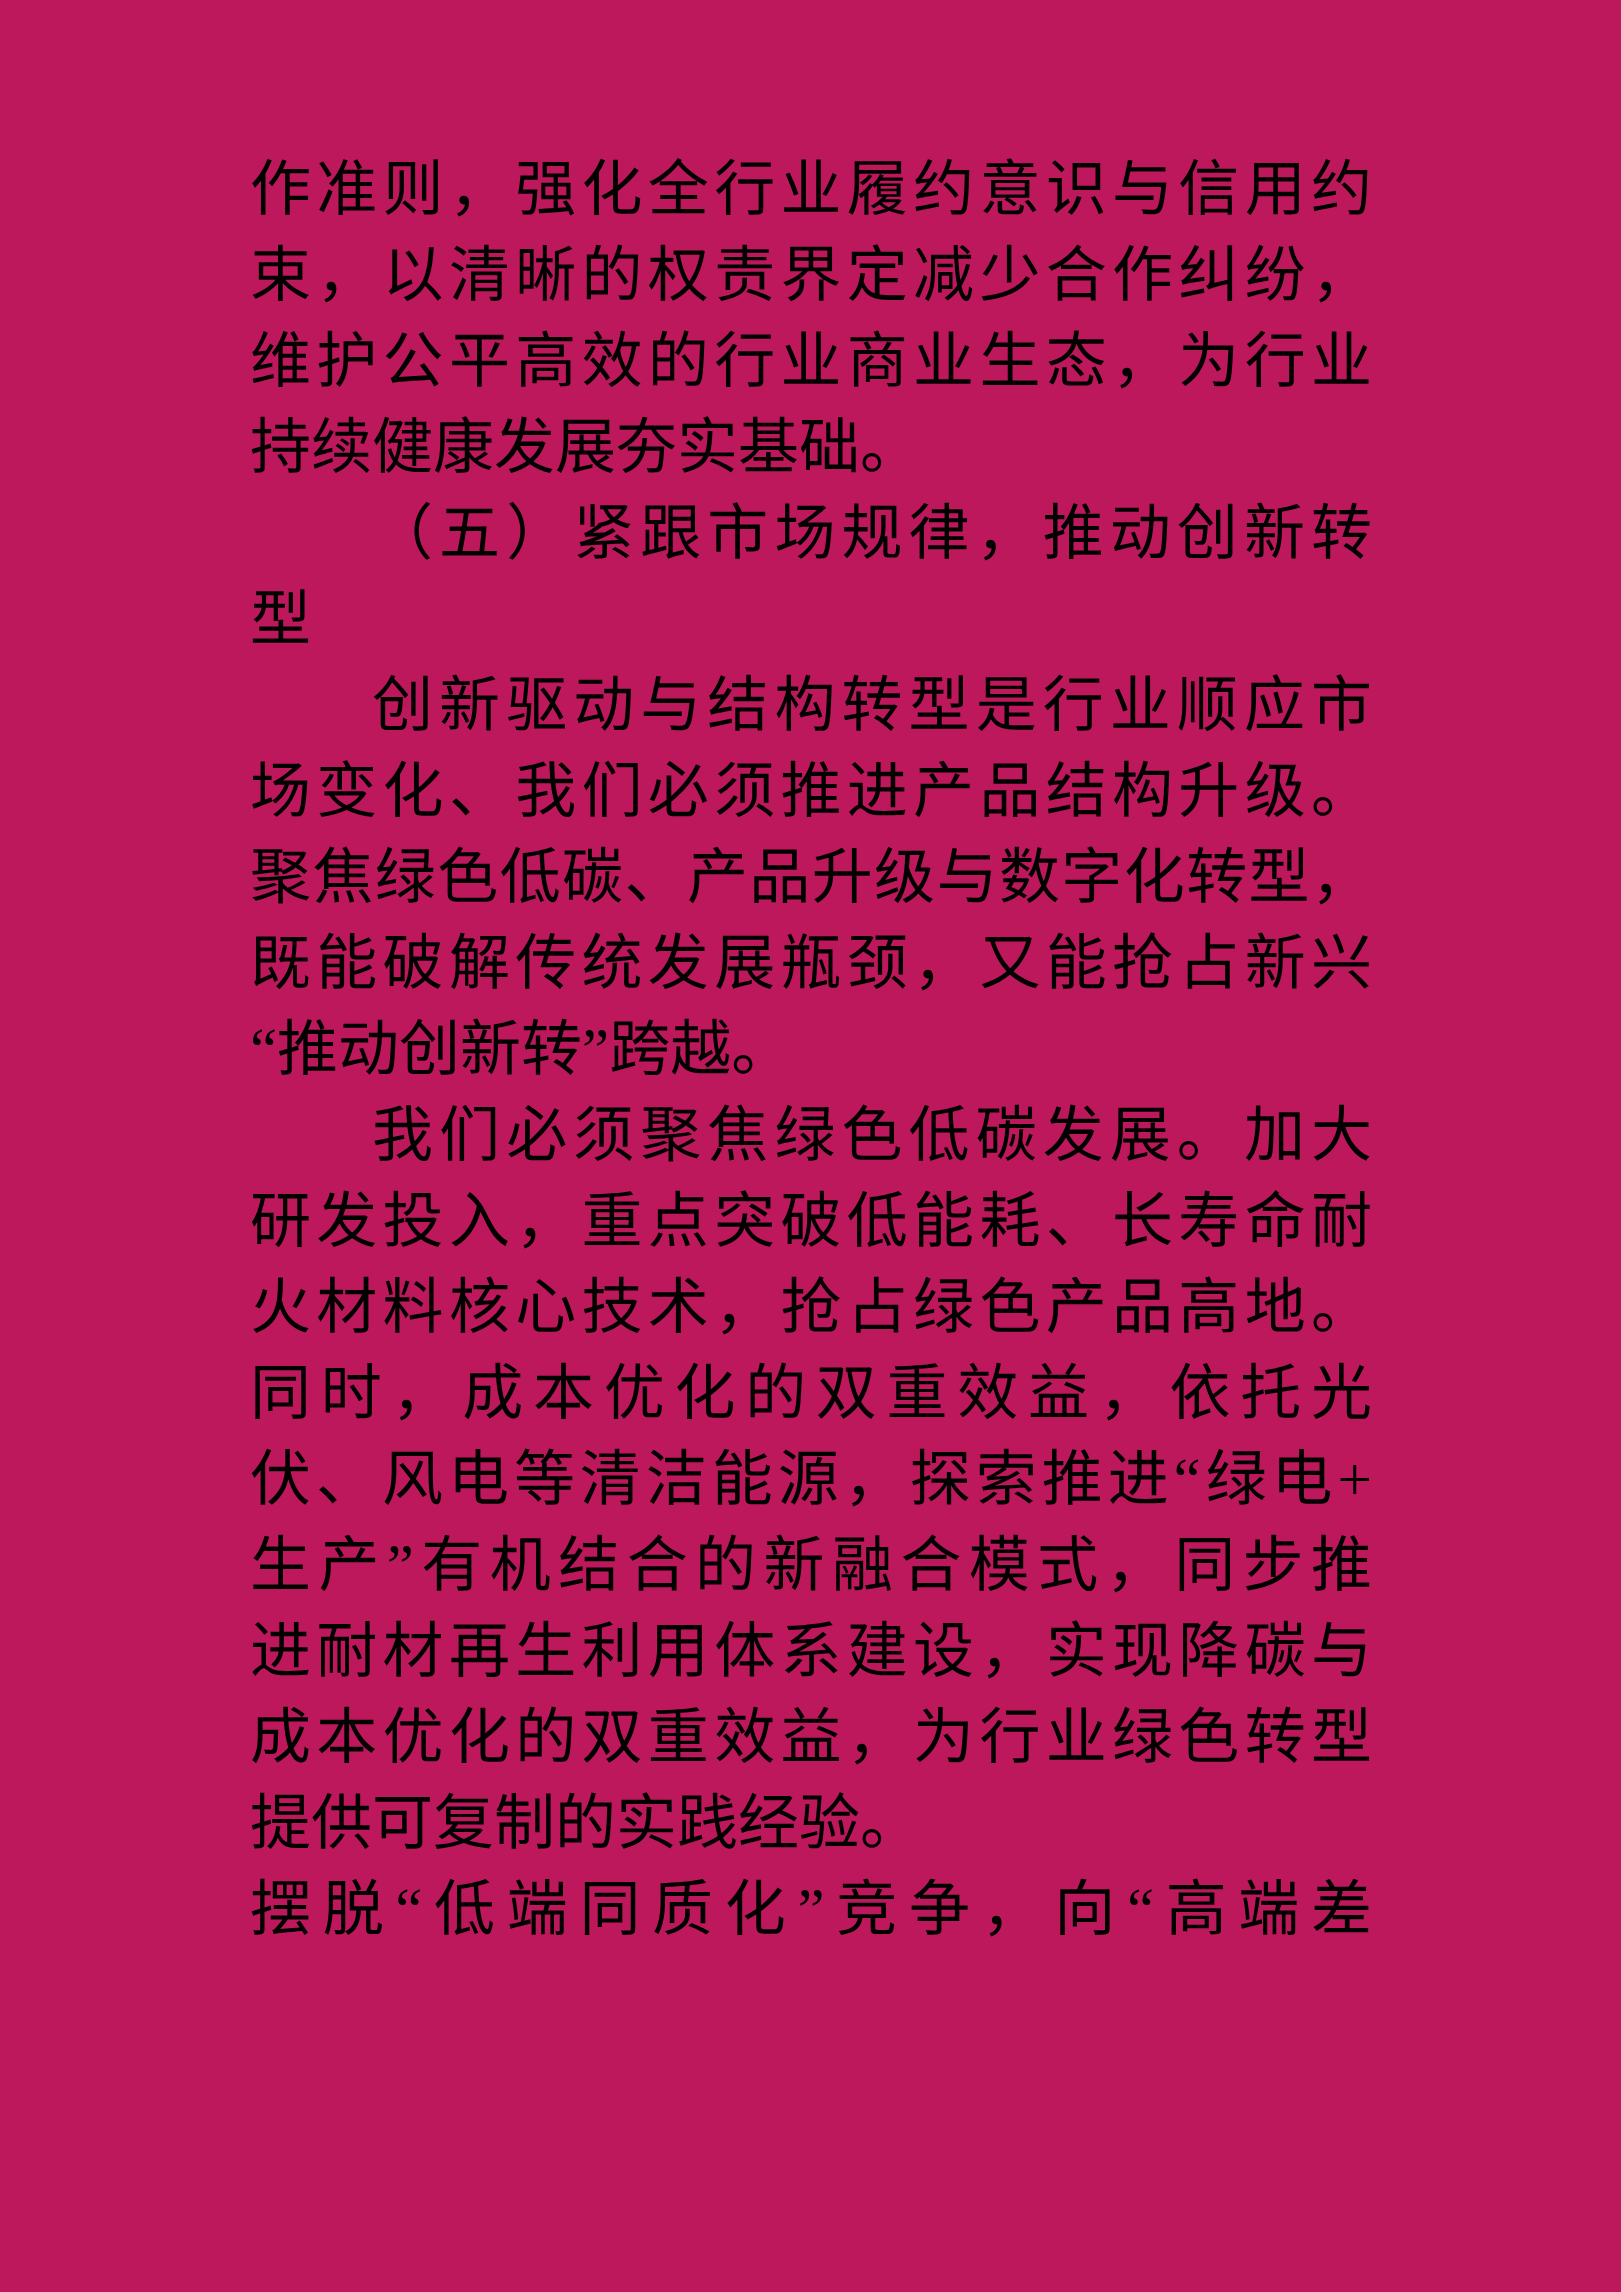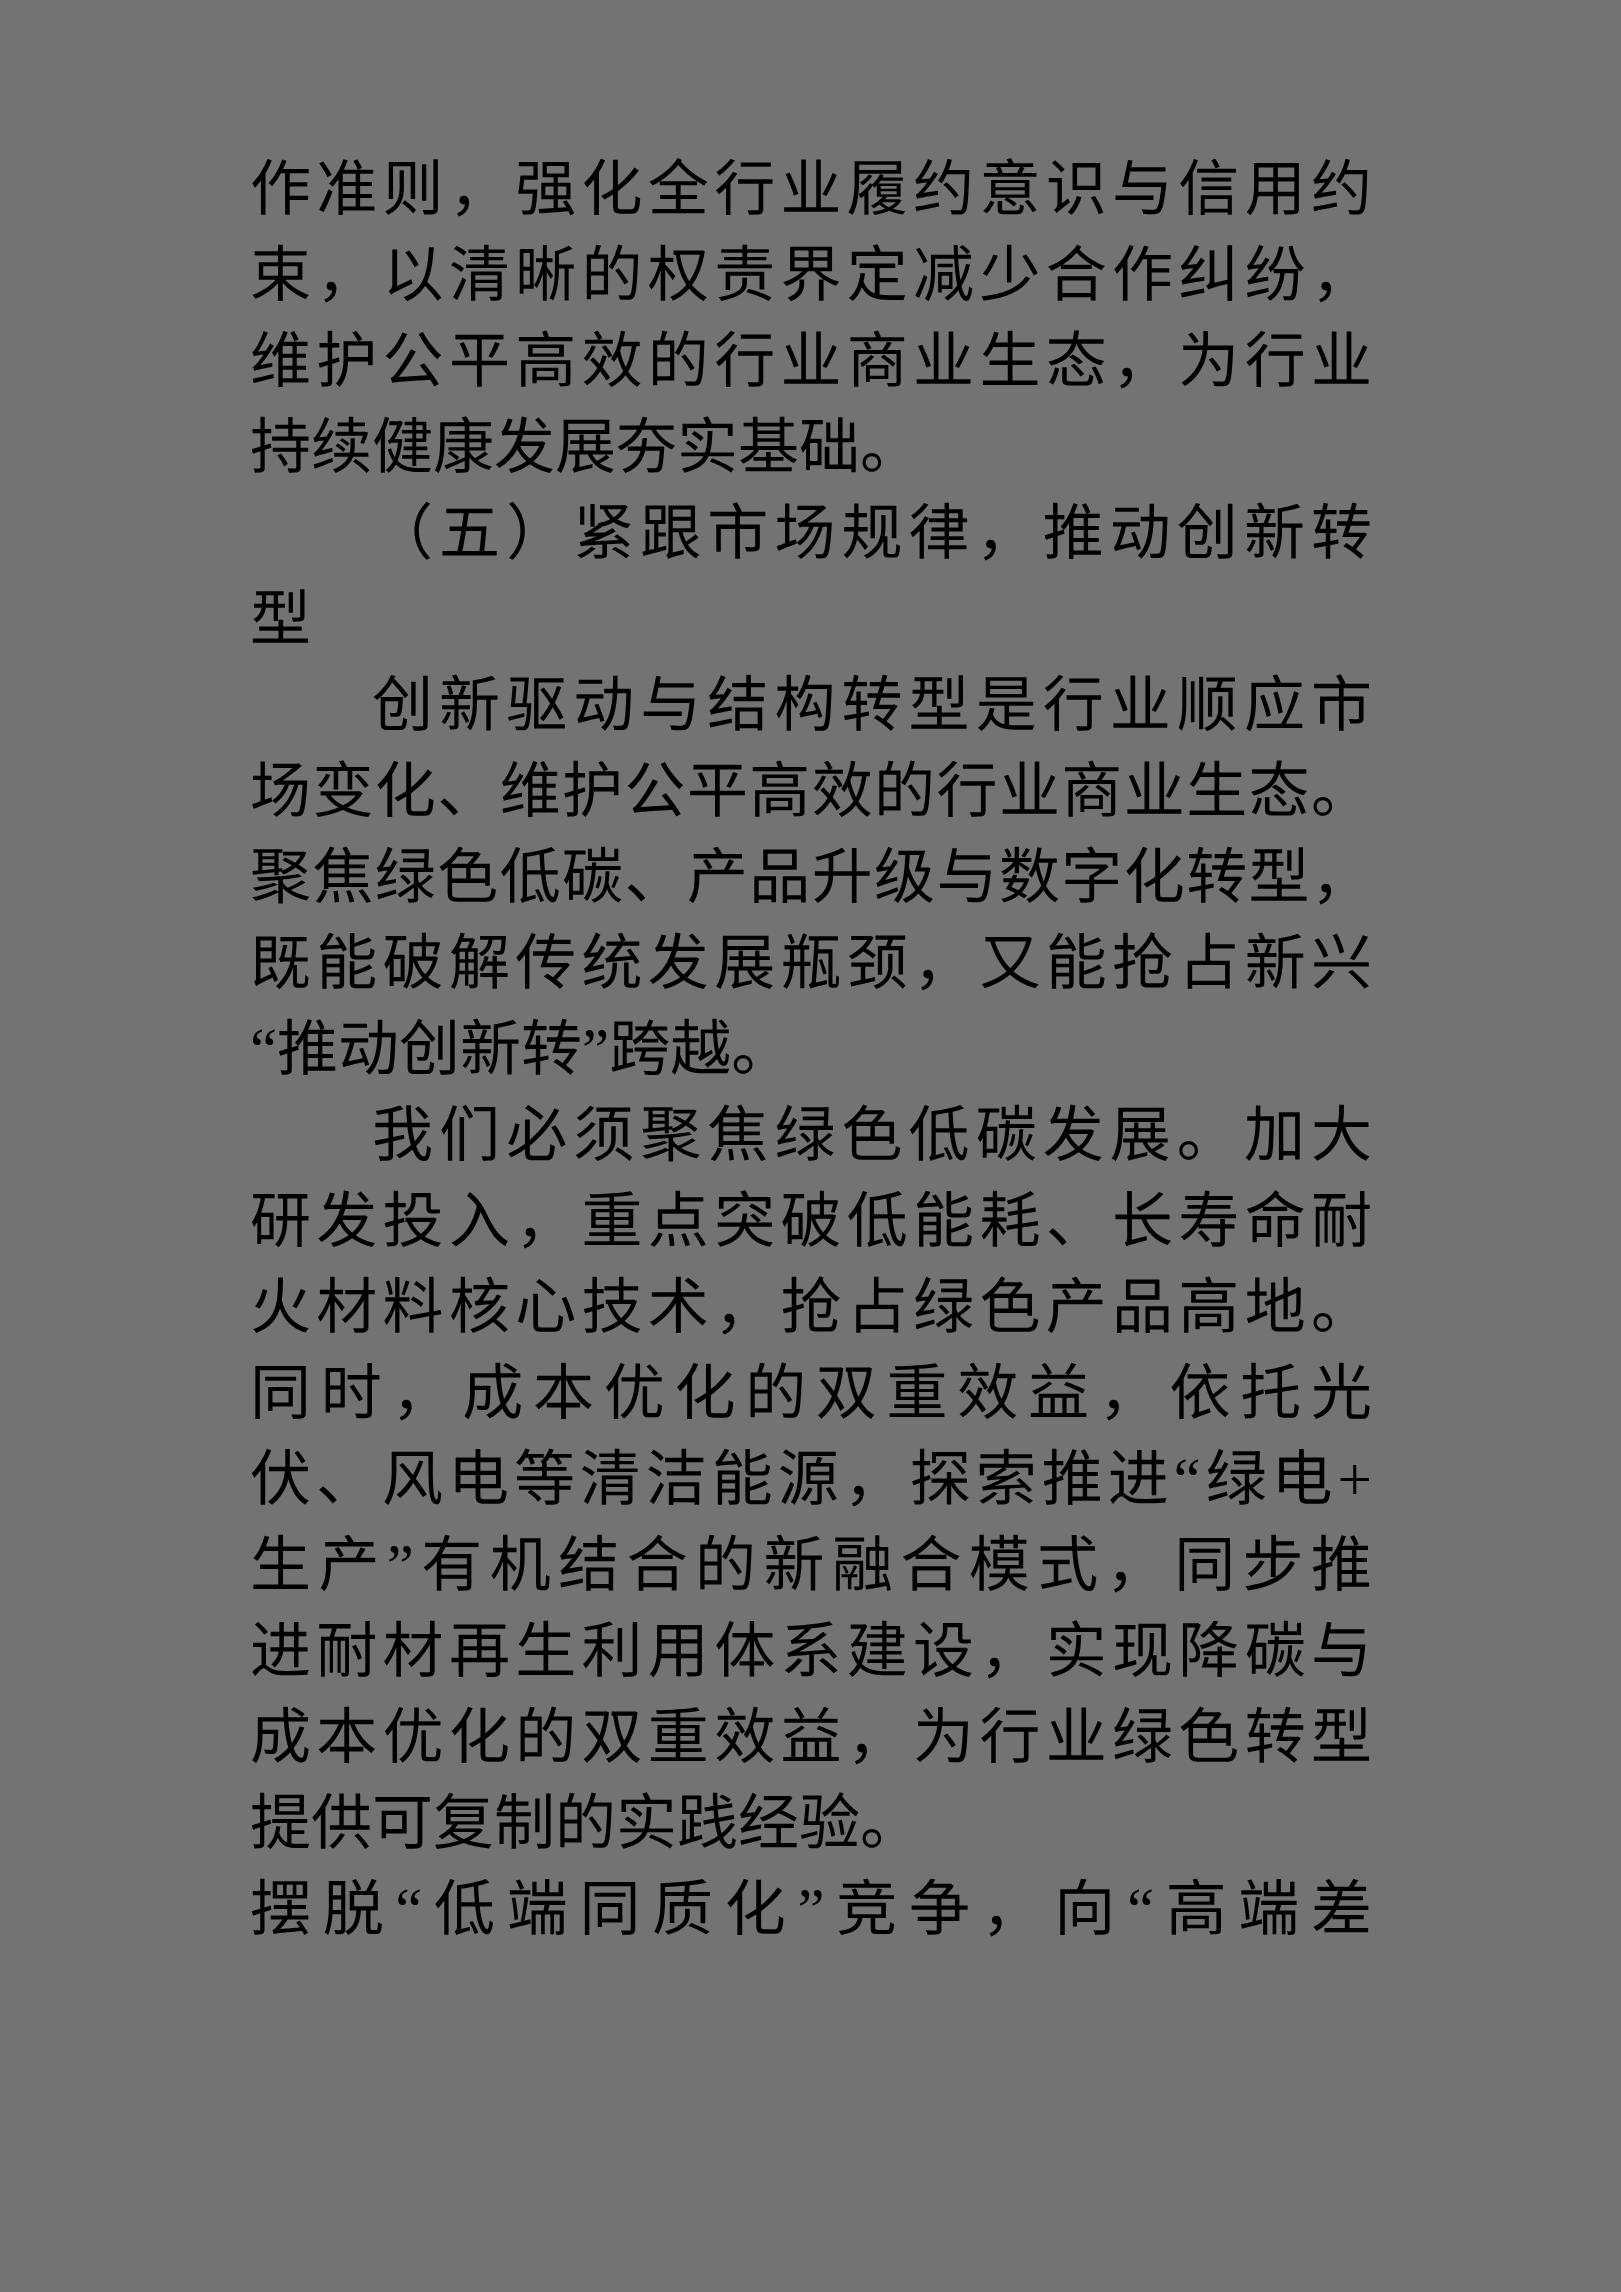--- a/index.html
+++ b/index.html
@@ -4,21 +4,21 @@
 <style>
   html, body {
     margin: 0;
     padding: 0;
     background: #ffffff;
   }
   .page {
     position: relative;
     width: 1621px;
     height: 2293px;
-    background: #737373;
+    background: #be185d;
     overflow: hidden;
   }
   .text-block {
     position: absolute;
     left: 250px;
     top: 147px;
     width: 1122px;
     color: #000000;
     font-family: "Liberation Serif", "DejaVu Serif", serif;
     font-size: 61px;
@@ -47,21 +47,21 @@
 
     <div class="line">作准则，强化全行业履约意识与信用约</div>
     <div class="line">束，以清晰的权责界定减少合作纠纷，</div>
     <div class="line">维护公平高效的行业商业生态，为行业</div>
     <div class="line left">持续健康发展夯实基础。</div>
 
     <div class="line indent">（五）紧跟市场规律，推动创新转</div>
     <div class="line left">型</div>
 
     <div class="line indent">创新驱动与结构转型是行业顺应市</div>
-    <div class="line">场变化、维护公平高效的行业商业生态。</div>
+    <div class="line">场变化、我们必须推进产品结构升级。</div>
     <div class="line">聚焦绿色低碳、产品升级与数字化转型，</div>
     <div class="line">既能破解传统发展瓶颈，又能抢占新兴</div>
     <div class="line left">“推动创新转”跨越。</div>
 
     <div class="line indent">我们必须聚焦绿色低碳发展。加大</div>
     <div class="line">研发投入，重点突破低能耗、长寿命耐</div>
     <div class="line">火材料核心技术，抢占绿色产品高地。</div>
     <div class="line">同时，成本优化的双重效益，依托光</div>
     <div class="line">伏、风电等清洁能源，探索推进“绿电+</div>
     <div class="line">生产”有机结合的新融合模式，同步推</div>

